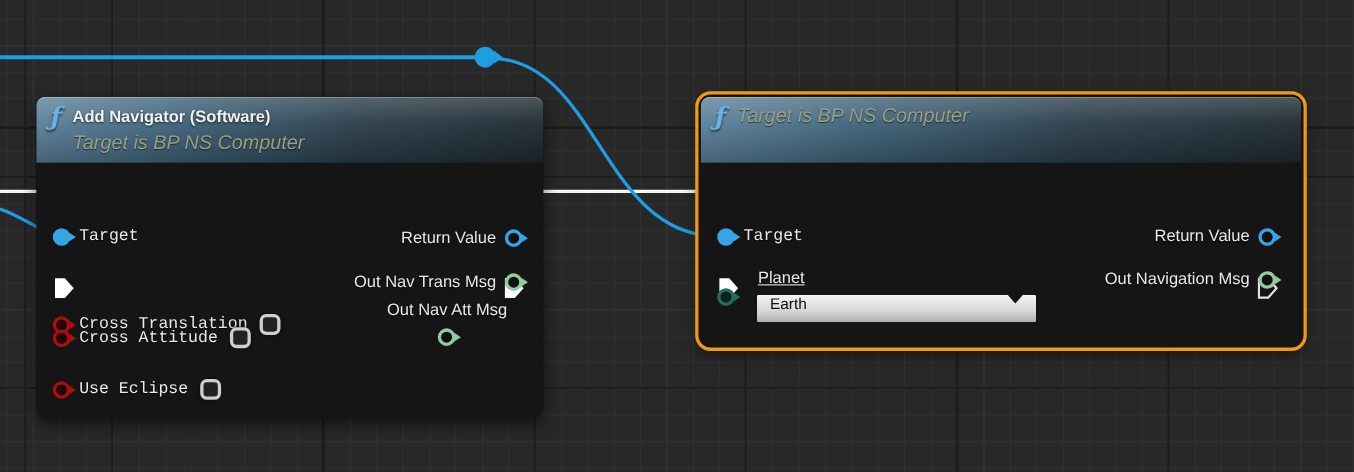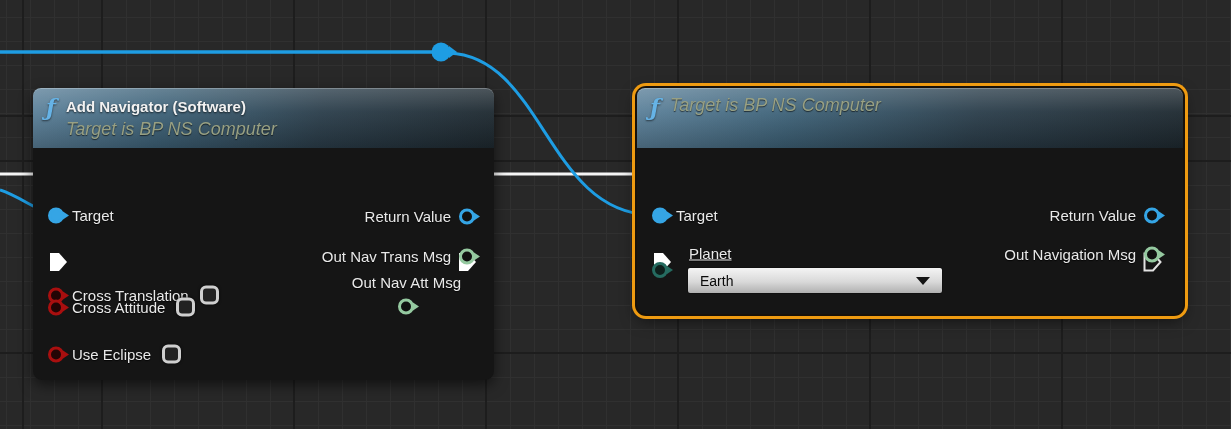--- a/index.html
+++ b/index.html
@@ -49,21 +49,21 @@
   .node-subtitle {
     font-size:18px; font-style:italic; color:#98a083; line-height:20px;
     text-shadow:0 1px 1px rgba(0,0,0,.6); white-space:nowrap;
   }
 
   
   .row {
     position:absolute; display:flex; align-items:center; gap:8px;
     transform:translateY(-50%); white-space:nowrap;
   }
-  .row.in  { left:15px; }
+  .row.in  { left:15px;font-family:Liberation Mono, monospace; }
   .row.out { flex-direction:row;text-align:right; }
   .pin-label { font-size:15px; color:#e9e9e9; text-shadow:0 1px 1px rgba(0,0,0,.8); }
 
   
   .pin {
     position:relative; width:16px; height:16px; box-sizing:border-box;
     border-radius:50%; border:3px solid var(--c); background:#101010; flex:0 0 auto;
   }
   .pin.connected { background:var(--c); }
   .pin::after {
@@ -84,21 +84,21 @@
   }
 
   
   .exec { flex:0 0 auto; display:block; }
 
   
   .dropdown {
     position:absolute; left:50px; top:179px; width:256px; height:27px;
     box-sizing:border-box; border:1px solid #101010; border-radius:3px;
     background:linear-gradient(to bottom, #f4f4f4, #d9d9d9 55%, #b0b0b0);
-    display:flex; align-items:center; padding:0 12px; cursor:pointer;
+    display:flex; align-items:flex-start; padding:0 12px; cursor:pointer;
   }
   .dropdown-value { font-size:14px; color:#0a0a0a; flex:1; }
   .dropdown-caret {
     width:0; height:0; border-left:7px solid transparent; border-right:7px solid transparent;
     border-top:8px solid #141414;
   }
 </style>
 </head>
 <body>
 

